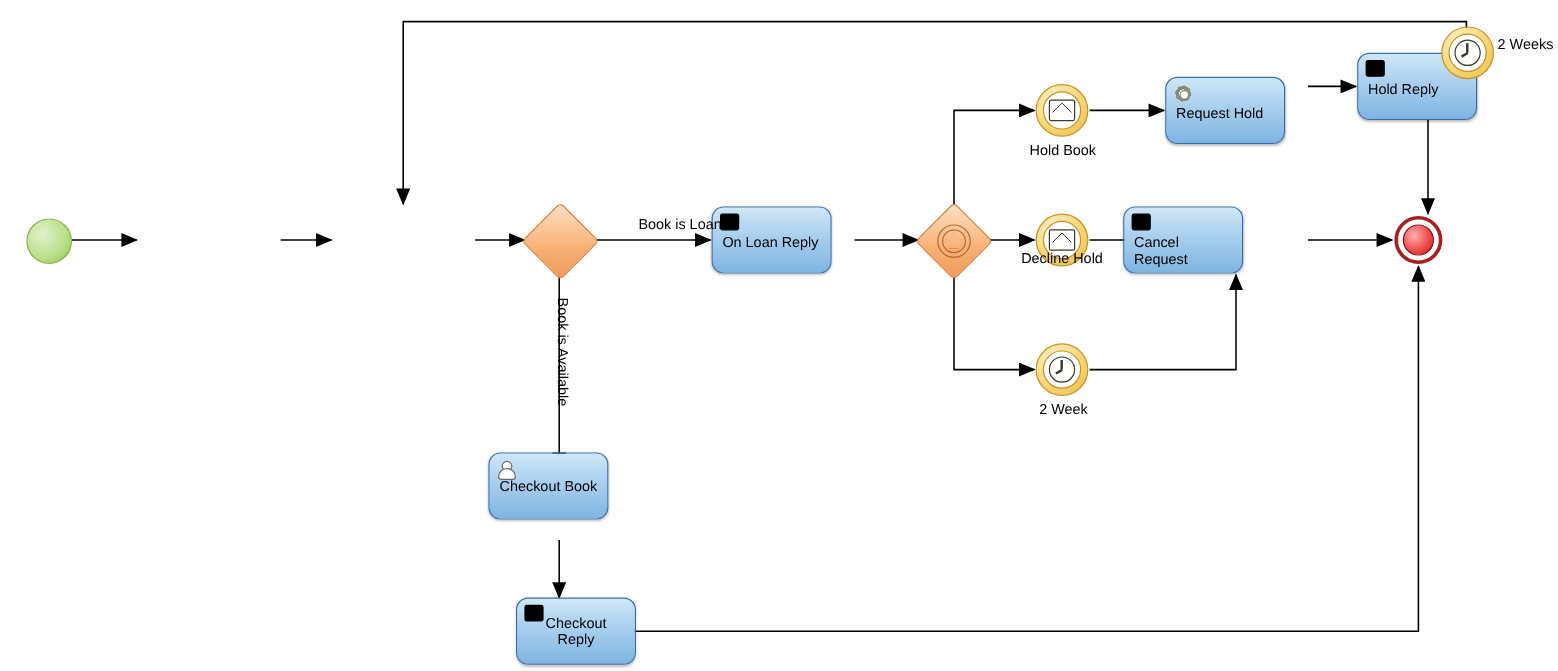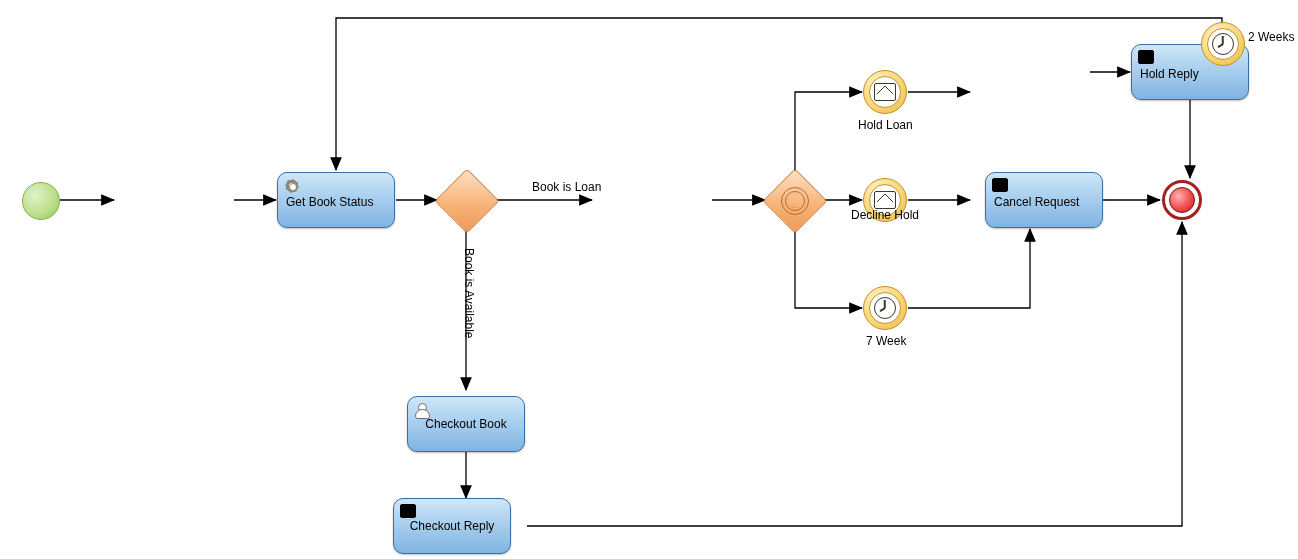--- a/index.html
+++ b/index.html
@@ -1,19 +1,19 @@
 <!DOCTYPE html>
 <html><head>
 <meta charset="utf-8">
 <style>
   html,body{margin:0;padding:0;background:#fff;font-family:Arial,Helvetica,sans-serif;font-size:12px;color:#000}
   .canvas{position:relative;width:1298px;height:559px}
 
   
-  .task{position:absolute;width:118px;height:56px;border:1px solid #3a6ea5;border-radius:10px;
+  .task{position:absolute;width:100px;height:56px;border:1px solid #3a6ea5;border-radius:10px;
         background:linear-gradient(to bottom,#cfe7f8 0%,#a9cfee 45%,#7fb4e2 100%);
         box-shadow:0 1px 2px rgba(0,0,0,.25);box-sizing:border-box;padding:6px 8px}
   .task .lab{position:absolute;left:8px;right:8px;bottom:8px;top:22px;line-height:14px}
   .task.center .lab{top:8px;display:flex;align-items:center;justify-content:center;text-align:center}
   .ic{position:absolute;left:6px;top:5px;width:16px;height:14px}
 
   
   .ic.env{background:#fff;border:1px solid #000;border-radius:2px;box-sizing:border-box}
   .ic.env::after{content:"";position:absolute;left:2px;right:2px;top:2px;height:6px;border-left:1px solid #000;border-right:1px solid #000;border-bottom:none;border-top:1px solid transparent;transform:none;
                  background:linear-gradient( to bottom right,transparent 49%,#000 49%,#000 51%,transparent 51%),
@@ -111,79 +111,83 @@
     <path class="edge" d="M1222,40 L1222,18 L336,18 L336,170" marker-end="url(#ah)"></path>
 
     <path class="edge" d="M466,450 L466,498" marker-end="url(#ah)"></path>
 
     <path class="edge" d="M527,526 L1182,526 L1182,222" marker-end="url(#ah)"></path>
   </svg>
 
   <div class="start" style="left:22px;top:182px"></div>
 
 
-  <div class="task" style="left:277px;top:172px">
-    <div class="ic gear"></div>
-    <div class="lab">Get Book Status</div>
-  </div>
 
   <div class="gw" style="left:444px;top:178px"></div>
 
+  <div class="task" style="left:593px;top:172px">
+    <div class="ic env" style="background:#000"></div>
+    <div class="lab">On Loan Reply</div>
+  </div>
 
   <div class="gw ev" style="left:772px;top:178px">
       <div class="pent"></div>
     </div>
 
   <div class="ring" style="left:863px;top:70px">
     <div class="inner">
         <div class="mail"></div>
       </div>
   </div>
-  <div class="txt" style="left:858px;top:118px">Hold Loan</div>
+  <div class="txt" style="left:858px;top:118px">Hold Book</div>
 
   <div class="ring" style="left:863px;top:178px">
     <div class="inner">
         <div class="mail"></div>
       </div>
   </div>
   <div class="txt" style="left:851px;top:208px">Decline Hold</div>
 
   <div class="ring" style="left:863px;top:286px">
     <div class="inner">
         <div class="clockface"></div>
       </div>
   </div>
-  <div class="txt" style="left:866px;top:334px">7 Week</div>
+  <div class="txt" style="left:866px;top:334px">2 Week</div>
 
+  <div class="task" style="left:971px;top:64px">
+    <div class="ic gear"></div>
+    <div class="lab">Request Hold</div>
+  </div>
 
   <div class="task" style="left:1131px;top:44px">
     <div class="ic env" style="background:#000"></div>
     <div class="lab">Hold Reply</div>
   </div>
 
   <div class="ring" style="left:1201px;top:22px">
     <div class="inner">
         <div class="clockface"></div>
       </div>
   </div>
   <div class="txt" style="left:1248px;top:30px">2 Weeks</div>
 
-  <div class="task" style="left:985px;top:172px">
+  <div class="task" style="left:936px;top:172px">
     <div class="ic env" style="background:#000"></div>
     <div class="lab">Cancel Request</div>
   </div>
 
   <div class="end" style="left:1162px;top:180px"></div>
 
-  <div class="task center" style="left:407px;top:396px">
+  <div class="task center" style="left:407px;top:377px">
     <div class="ic user"></div>
     <div class="lab">Checkout Book</div>
   </div>
 
-  <div class="task center" style="left:393px;top:498px">
+  <div class="task center" style="left:430px;top:498px">
     <div class="ic env" style="background:#000"></div>
     <div class="lab">Checkout Reply</div>
   </div>
 
   <div class="txt" style="left:532px;top:180px">Book is Loan</div>
   <div class="txt" style="left:476px;top:248px;transform:rotate(90deg);transform-origin:left top">Book is Available</div>
 
 </div>
 
 </body></html>

